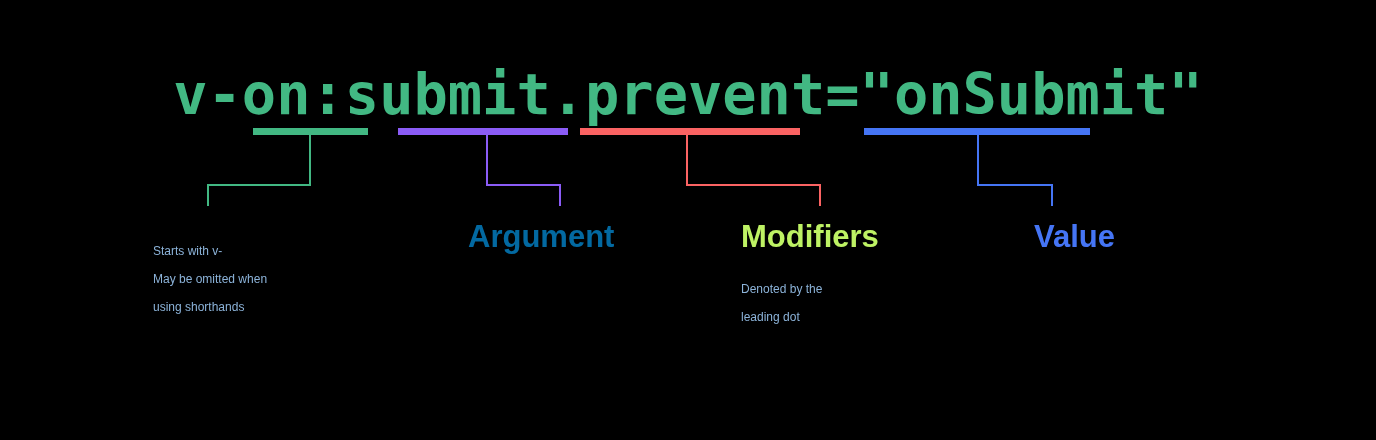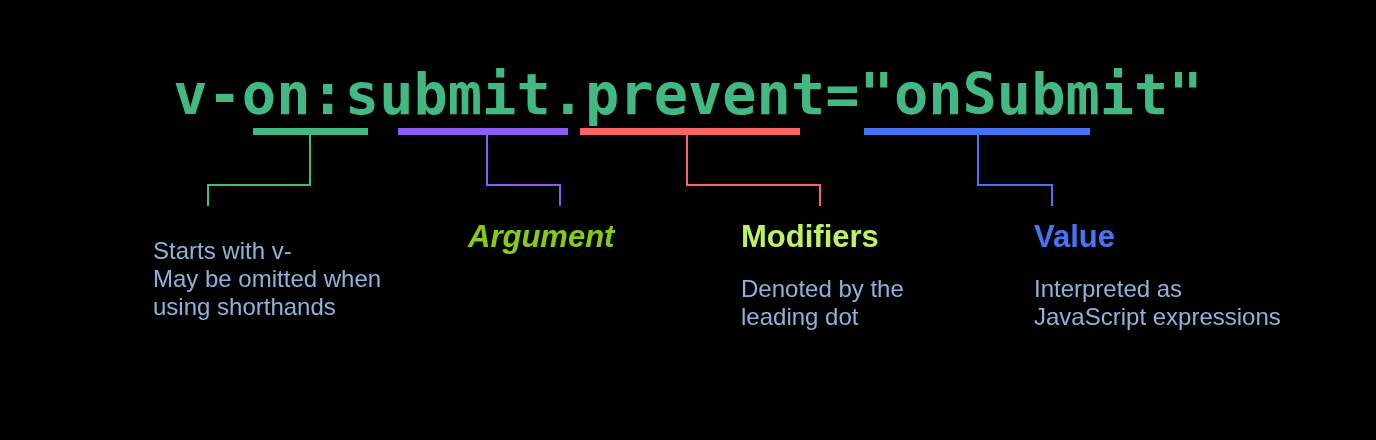--- a/index.html
+++ b/index.html
@@ -55,21 +55,21 @@
     font-size: 31px;
     font-weight: 700;
     line-height: 38px;
     letter-spacing: 0px;
     white-space: nowrap;
   }
   .col-desc {
     margin: 0;
     padding-top: 19px;
     font-family: "Liberation Sans", sans-serif;
-    font-size: 24px;
+    font-size: 12px;
     font-weight: 400;
     line-height: 28px;
     color: #8cb3d9;
     white-space: pre-line;
   }
 </style>
 </head>
 <body>
 
 <div id="stage" style="background: rgb(0, 0, 0);">
@@ -91,28 +91,26 @@
       </g>
   </svg>
 
   <div class="column" id="col-name" style="left:153px; width:300px;">
     <div class="col-desc">Starts with v-
 May be omitted when
 using shorthands</div>
   </div>
 
   <div class="column" id="col-argument" style="left:468px; width:250px;">
-    <div class="col-heading" style="color: #84cc16; font-style: italic;">Argument</div>
+    <div class="col-heading" style="color: #0369a1;">Argument</div>
   </div>
 
   <div class="column" id="col-modifiers" style="left:741px; width:250px;">
     <div class="col-heading" style="color: #bef264;">Modifiers</div>
     <div class="col-desc">Denoted by the
 leading dot</div>
   </div>
 
   <div class="column" id="col-value" style="left:1034px; width:300px;">
     <div class="col-heading" style="color: rgb(69, 117, 245);">Value</div>
-    <div class="col-desc">Interpreted as
-JavaScript expressions</div>
   </div>
 
 </div>
 
 </body></html>

